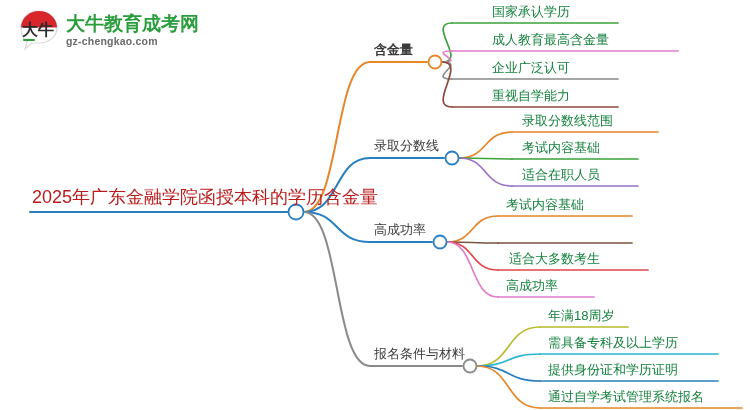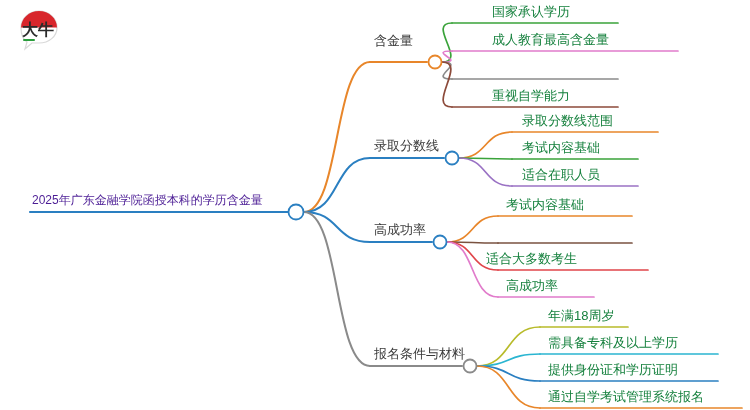--- a/index.html
+++ b/index.html
@@ -70,22 +70,22 @@
     height: 410px;
   }
   .node-label {
     position: absolute;
     white-space: nowrap;
     color: #3c3c3c;
     font-family: "Liberation Sans", "DejaVu Sans", sans-serif;
     transform: translateY(-100%);
   }
   .root-label {
-    font-size: 12px;
-    color: #4c1d95;
+    font-size: 18px;
+    color: #b91c1c;
   }
   .branch-label {
     font-size: 13px;
     color: #3a3a3a;
   }
   .leaf-label {
     font-size: 13px;
     color: #15803d;
   }
 </style>
@@ -93,20 +93,24 @@
 <body>
 
 <div id="logo">
   <div id="logo-mark">
     <svg width="42" height="42" viewBox="0 0 42 42" aria-hidden="true">
       <path d="M21 2 C31 2 39 9.5 39 18.5 C39 27.5 31 34 21 34 L14 34 L7 40 L9 33 C4.5 30.2 3 24.8 3 18.5 C3 9.5 11 2 21 2 Z" fill="#ffffff" stroke="#d9d9d9" stroke-width="1.2"></path>
       <path d="M21 2 C31 2 39 9.5 39 18.5 L3 18.5 C3 9.5 11 2 21 2 Z" fill="#d8262c"></path>
       <text x="20" y="26" font-family="DejaVu Sans, sans-serif" font-size="16" font-weight="bold" fill="#2b2b2b" text-anchor="middle">大牛</text>
       <path d="M6 31 L16 31" stroke="#2a9d3c" stroke-width="2" stroke-linecap="round"></path>
     </svg>
+  </div>
+  <div id="logo-words">
+    <div id="logo-name">大牛教育成考网</div>
+    <div id="logo-domain">gz-chengkao.com</div>
   </div>
 </div>
 
 <svg id="map-svg" viewBox="0 0 750 410">
   <g id="edges">
       <path d="M 30 212 L 288 212" fill="none" stroke="#2a7fc1" stroke-width="2.2" stroke-linecap="round"></path>
       <path d="M 304 212 C 340.3 212, 333.7 62, 370 62" fill="none" stroke="#e8862a" stroke-width="2" stroke-linecap="round"></path>
       <path d="M 370 62 L 427 62" fill="none" stroke="#e8862a" stroke-width="2" stroke-linecap="round"></path>
       <path d="M 442 62 C 468 62, 426 23, 452 23" fill="none" stroke="#3aa33a" stroke-width="1.7" stroke-linecap="round"></path>
       <path d="M 452 23 L 618 23" fill="none" stroke="#3aa33a" stroke-width="1.7" stroke-linecap="round"></path>
@@ -149,30 +153,31 @@
       <circle cx="435" cy="62" r="6.5" fill="#ffffff" stroke="#e8862a" stroke-width="1.8"></circle>
       <circle cx="452" cy="158" r="6.5" fill="#ffffff" stroke="#2a7fc1" stroke-width="1.8"></circle>
       <circle cx="440" cy="242" r="6.5" fill="#ffffff" stroke="#2a7fc1" stroke-width="1.8"></circle>
       <circle cx="470" cy="366" r="6.5" fill="#ffffff" stroke="#8a8a8a" stroke-width="1.8"></circle>
       <circle cx="296" cy="212" r="7.5" fill="#ffffff" stroke="#2a7fc1" stroke-width="1.8"></circle>
     </g>
 </svg>
 
 <div id="labels">
     <div class="node-label root-label" style="left: 32px; top: 209px;">2025年广东金融学院函授本科的学历含金量</div>
-    <div class="node-label branch-label" style="left: 374px; top: 50px;">含金量</div>
+    <div class="node-label branch-label" style="left: 374px; top: 59px; font-weight: bold;">含金量</div>
     <div class="node-label leaf-label" style="left: 492px; top: 21px;">国家承认学历</div>
     <div class="node-label leaf-label" style="left: 492px; top: 49px;">成人教育最高含金量</div>
+    <div class="node-label leaf-label" style="left: 492px; top: 77px;">企业广泛认可</div>
     <div class="node-label leaf-label" style="left: 492px; top: 105px;">重视自学能力</div>
     <div class="node-label branch-label" style="left: 374px; top: 155px;">录取分数线</div>
     <div class="node-label leaf-label" style="left: 522px; top: 130px;">录取分数线范围</div>
     <div class="node-label leaf-label" style="left: 522px; top: 157px;">考试内容基础</div>
     <div class="node-label leaf-label" style="left: 522px; top: 184px;">适合在职人员</div>
     <div class="node-label branch-label" style="left: 374px; top: 239px;">高成功率</div>
     <div class="node-label leaf-label" style="left: 506px; top: 214px;">考试内容基础</div>
-    <div class="node-label leaf-label" style="left: 486px; top: 268px;">适合大多数考生</div>
+    <div class="node-label leaf-label" style="left: 509px; top: 268px;">适合大多数考生</div>
     <div class="node-label leaf-label" style="left: 506px; top: 295px;">高成功率</div>
     <div class="node-label branch-label" style="left: 374px; top: 363px;">报名条件与材料</div>
     <div class="node-label leaf-label" style="left: 548px; top: 325px;">年满18周岁</div>
     <div class="node-label leaf-label" style="left: 548px; top: 352px;">需具备专科及以上学历</div>
     <div class="node-label leaf-label" style="left: 548px; top: 379px;">提供身份证和学历证明</div>
     <div class="node-label leaf-label" style="left: 548px; top: 406px; font-family: Liberation Mono, monospace;">通过自学考试管理系统报名</div>
   </div>
 
 </body></html>

